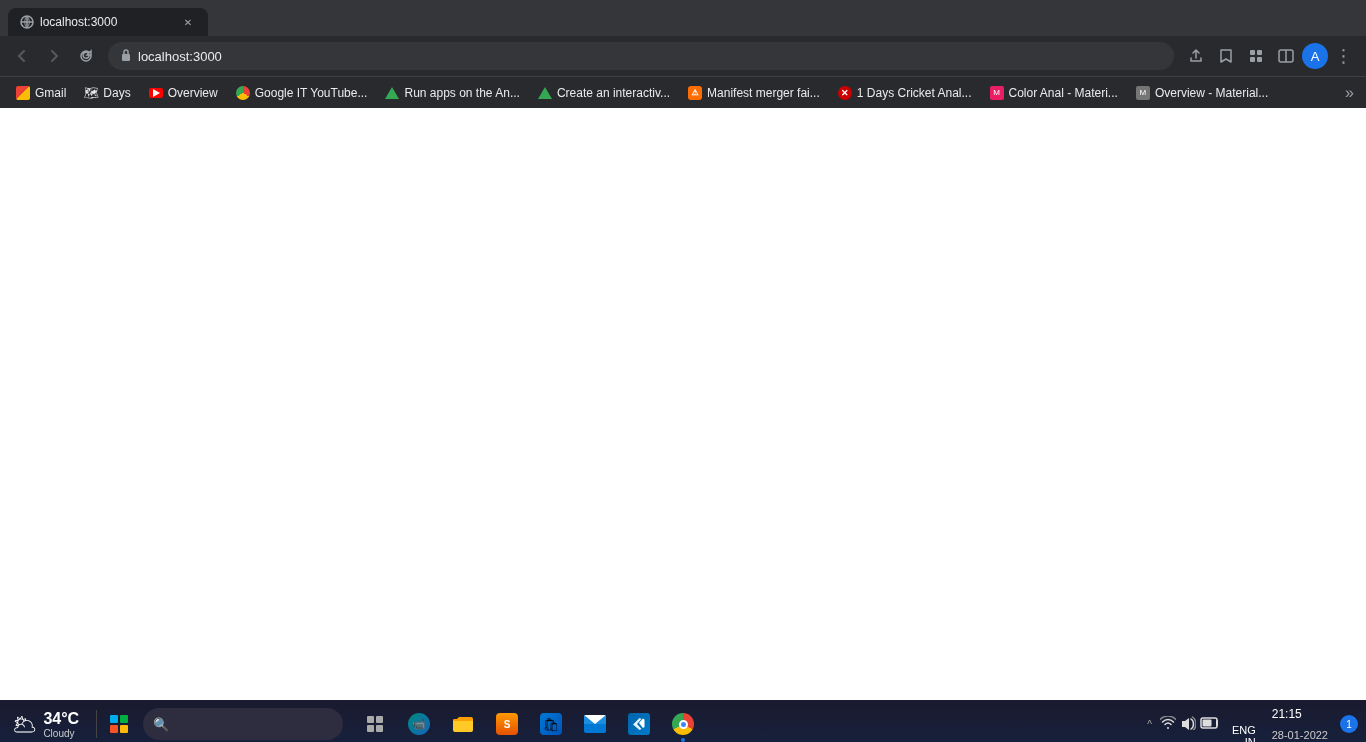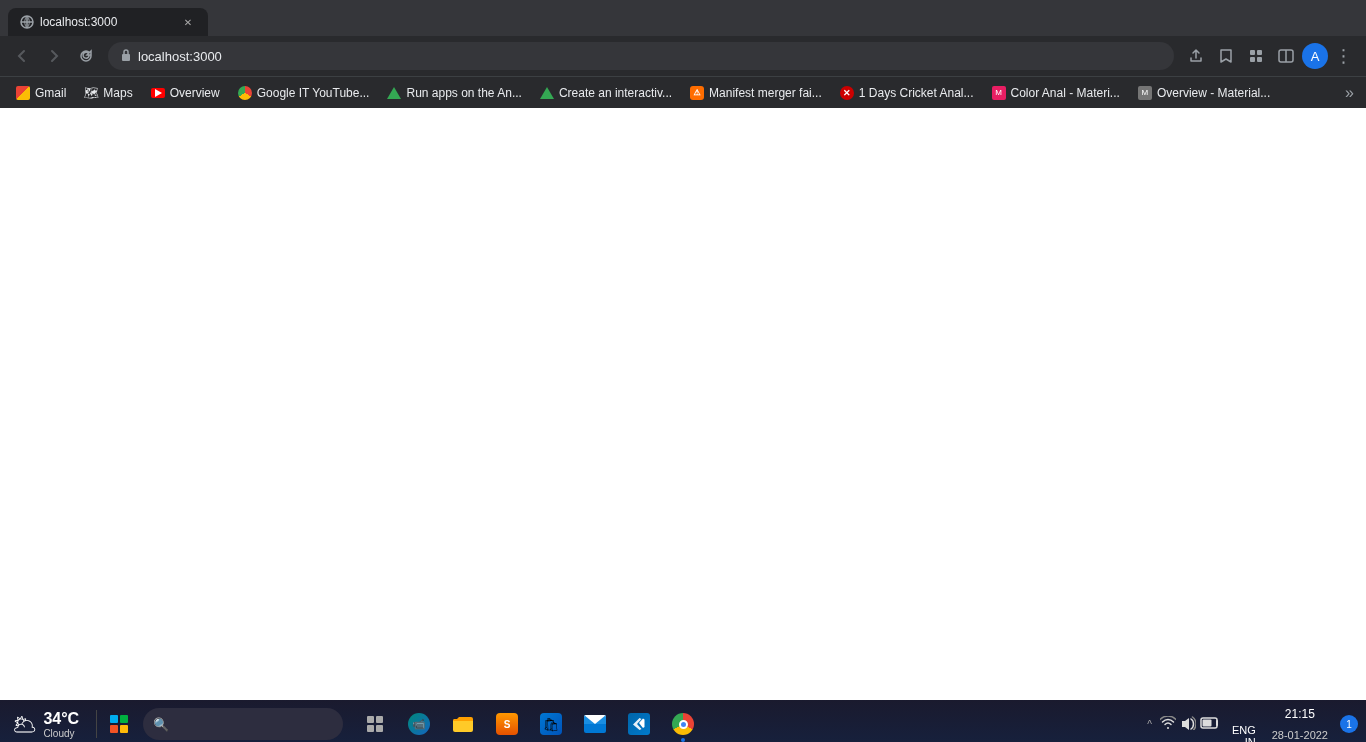--- a/index.html
+++ b/index.html
@@ -341,21 +341,21 @@
     .tray-arrow {
       color: #aaa;
       font-size: 10px;
       cursor: pointer;
       padding: 2px;
     }
 
     .clock-area {
       display: flex;
       flex-direction: column;
-      align-items: center;
+      align-items: flex-start;
       color: #fff;
       padding: 0 8px;
       cursor: pointer;
       gap: 8px;
     }
 
     .clock-time {
       font-size: 12px;
       font-weight: 500;
     }
@@ -488,21 +488,21 @@
 
   <div class="bookmarks-bar">
 
     <div class="bookmark-item">
       <div class="bookmark-favicon favicon-gmail"></div>
       <span>Gmail</span>
     </div>
 
     <div class="bookmark-item">
       <div class="bookmark-favicon" style="font-size:12px;">🗺</div>
-      <span>Maps</span>
+      <span>Days</span>
     </div>
 
     <div class="bookmark-item">
       <div class="bookmark-favicon">
         <div style="background:#FF0000;width:14px;height:10px;border-radius:2px;display:flex;align-items:center;justify-content:center;">
           <div style="width:0;height:0;border-top:4px solid transparent;border-bottom:4px solid transparent;border-left:7px solid white;margin-left:1px;"></div>
         </div>
       </div>
       <span>Overview</span>
     </div>

